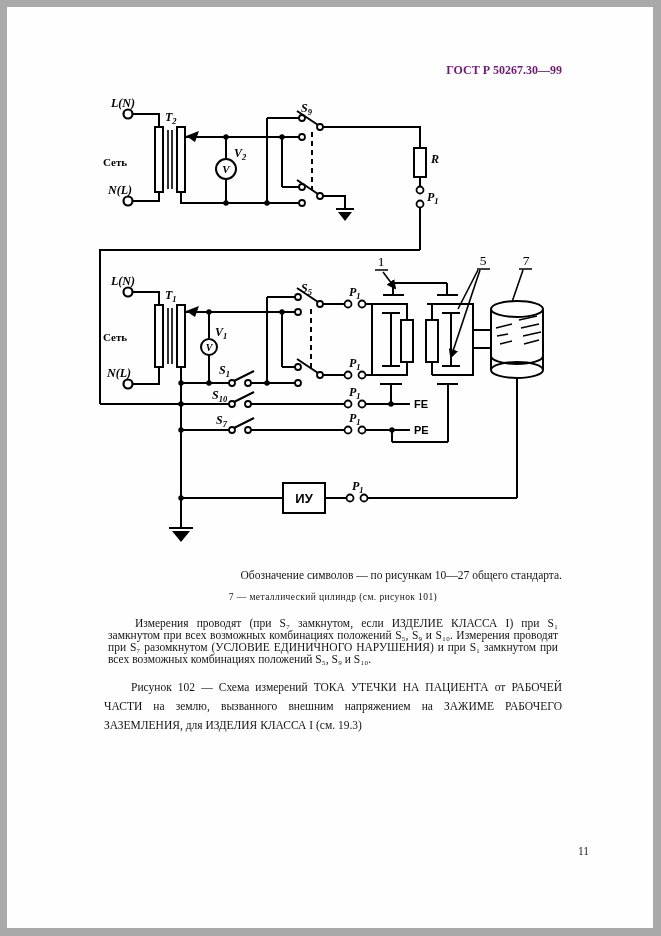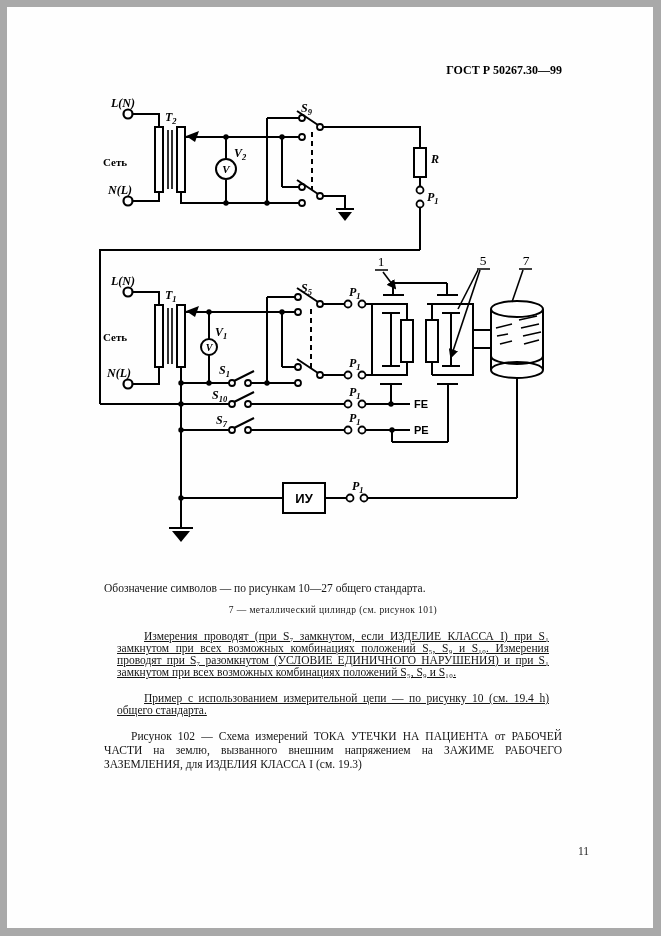--- a/index.html
+++ b/index.html
@@ -1,27 +1,27 @@
 <!DOCTYPE html>
 <html><head>
 <meta charset="utf-8">
 <style>
   html,body{margin:0;padding:0;}
   body{width:661px;height:936px;position:relative;background:#a9a9a9;overflow:hidden;
        font-family:"Liberation Serif","DejaVu Serif",serif;}
   #page{position:absolute;left:7px;top:7px;width:646px;height:921px;background:#fefefe;}
   #hdr{position:absolute;left:104px;top:63px;width:458px;text-align:right;
-       font-weight:bold;font-size:12px;color:#000000;}
+       font-weight:bold;font-size:12px;color:#701a75;}
   #diagram-svg{position:absolute;left:0;top:0;}
   #textcol{position:absolute;left:104px;top:566px;width:458px;color:#151515;
            font-size:11.5px;line-height:12.3px;}
-  .note-center{text-align:left;margin:16px 0 10px 0;}
+  .note-center{text-align:right;margin:3px 0 10px 0;}
   .note-small{text-align:center;font-size:9.5px;margin:4px 0 13px 0;letter-spacing:0.4px;}
-  .para{margin:13px;text-align:justify;text-indent:27px;text-decoration:underline;}
-  .caption{margin:12px 0 12px 0;text-align:justify;text-indent:27px;line-height:14px;}
+  .para{margin:4px;text-align:justify;text-indent:27px;}
+  .caption{margin:12px 0 12px 0;text-align:justify;text-indent:27px;line-height:19px;}
   #pagenum{position:absolute;left:578px;top:845px;width:24px;text-align:left;
            font-size:11.5px;color:#222;}
   
   .w{stroke:#000;stroke-width:2;fill:none;}
   .w1{stroke:#000;stroke-width:1.6;fill:none;}
   .dash{stroke:#000;stroke-width:2;fill:none;stroke-dasharray:5 4;}
   .comp{fill:#fff;stroke:#000;stroke-width:2;}
   .term{fill:#fff;stroke:#000;stroke-width:2.2;}
   .cc{fill:#fff;stroke:#000;stroke-width:1.8;}
   .dot{fill:#000;stroke:none;}
@@ -233,17 +233,16 @@
     <text x="304" y="503" class="dl iu" text-anchor="middle">ИУ</text>
     <text x="381" y="266" class="dl callout" text-anchor="middle">1</text>
     <text x="483" y="265" class="dl callout" text-anchor="middle">5</text>
     <text x="526" y="265" class="dl callout" text-anchor="middle">7</text>
   </svg>
 
 <div id="textcol">
   <p class="note-center">Обозначение символов — по рисункам 10—27 общего стандарта.</p>
   <p class="note-small">7 — металлический цилиндр (см. рисунок 101)</p>
   <p class="para">Измерения проводят (при S₇ замкнутом, если ИЗДЕЛИЕ КЛАССА I) при S₁ замкнутом при всех возможных комбинациях положений S₅, S₉ и S₁₀. Измерения проводят при S₇ разомкнутом (УСЛОВИЕ ЕДИНИЧНОГО НАРУШЕНИЯ) и при S₁ замкнутом при всех возможных комбинациях положений S₅, S₉ и S₁₀.</p>
-  <p class="para">Пример с использованием измерительной цепи — по рисунку 10 (см. 19.4 h) общего стандарта.</p>
   <p class="caption">Рисунок 102 — Схема измерений ТОКА УТЕЧКИ НА ПАЦИЕНТА от РАБОЧЕЙ ЧАСТИ на землю, вызванного внешним напряжением на ЗАЖИМЕ РАБОЧЕГО ЗАЗЕМЛЕНИЯ, для ИЗДЕЛИЯ КЛАССА I (см. 19.3)</p>
 </div>
 
 <div id="pagenum">11</div>
 
 </body></html>

